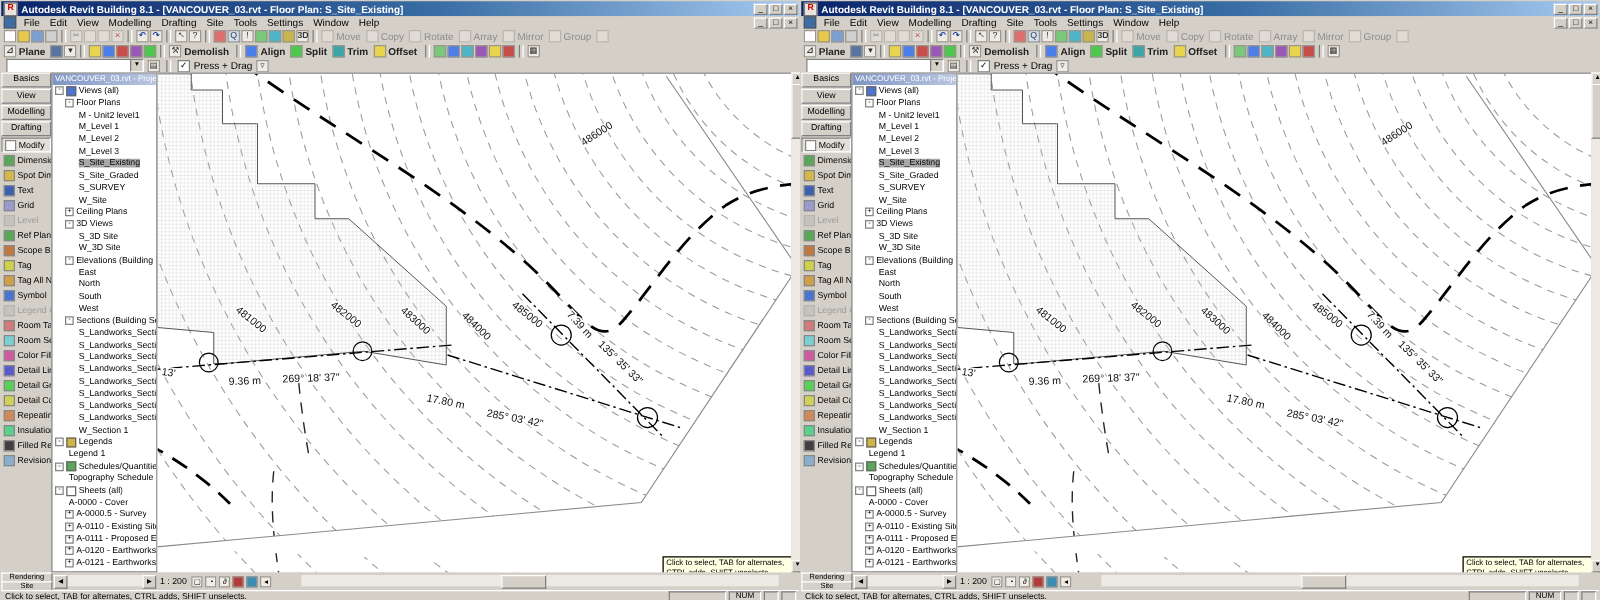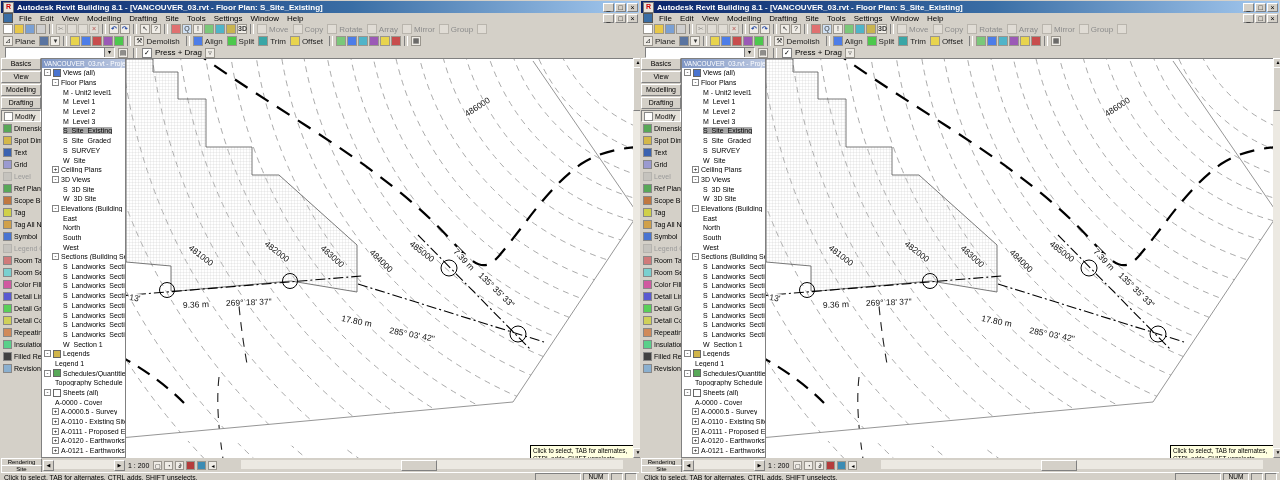--- a/index.html
+++ b/index.html
@@ -27,21 +27,21 @@
   
   .menubar{position:absolute;left:1px;top:13px;right:1px;height:10px;background:#d4d0c8;
     display:flex;align-items:center;font-size:8px;}
   .mdi-ico{width:8px;height:8px;background:#3a6ea5;border:1px solid #555;margin:0 2px;flex:0 0 auto;}
   .menu-item{padding:0 4px;color:#000;white-space:nowrap;}
   .menu-sp{flex:1;}
 
   
   .tb{position:absolute;left:1px;right:1px;height:12px;display:flex;align-items:center;gap:1px;
       background:#d4d0c8;padding-left:2px;}
-  .tb1{top:23px;} .tb2{top:35px;}
+  .tb1{top:23px;} .tb2{top:35px;font-weight:bold;}
   .opts{position:absolute;left:1px;right:1px;top:47px;height:11px;display:flex;align-items:center;
         background:#d4d0c8;padding-left:4px;font-size:8px;gap:3px;}
   .sep{width:2px;height:10px;border-left:1px solid #808080;border-right:1px solid #fff;margin:0 2px;}
   .ticon{width:10px;height:10px;box-sizing:border-box;border:1px solid #9a968e;background:#efece6;
     font-size:7px;line-height:8px;text-align:center;color:#333;flex:0 0 auto;}
   .ticon.dis{opacity:.45;}
   .glabel{font-size:8px;color:#8c8c8c;margin:0 3px 0 1px;white-space:nowrap;}
   .blabel{font-size:8px;color:#222;margin:0 3px 0 1px;white-space:nowrap;}
   .c-new{background:#fff;} .c-open{background:#e8c84a;} .c-save{background:#7aa0d4;}
   .c-print{background:#cfcfcf;} .c-cut{background:#efece6;} .c-del{color:#a00;font-weight:bold;}

